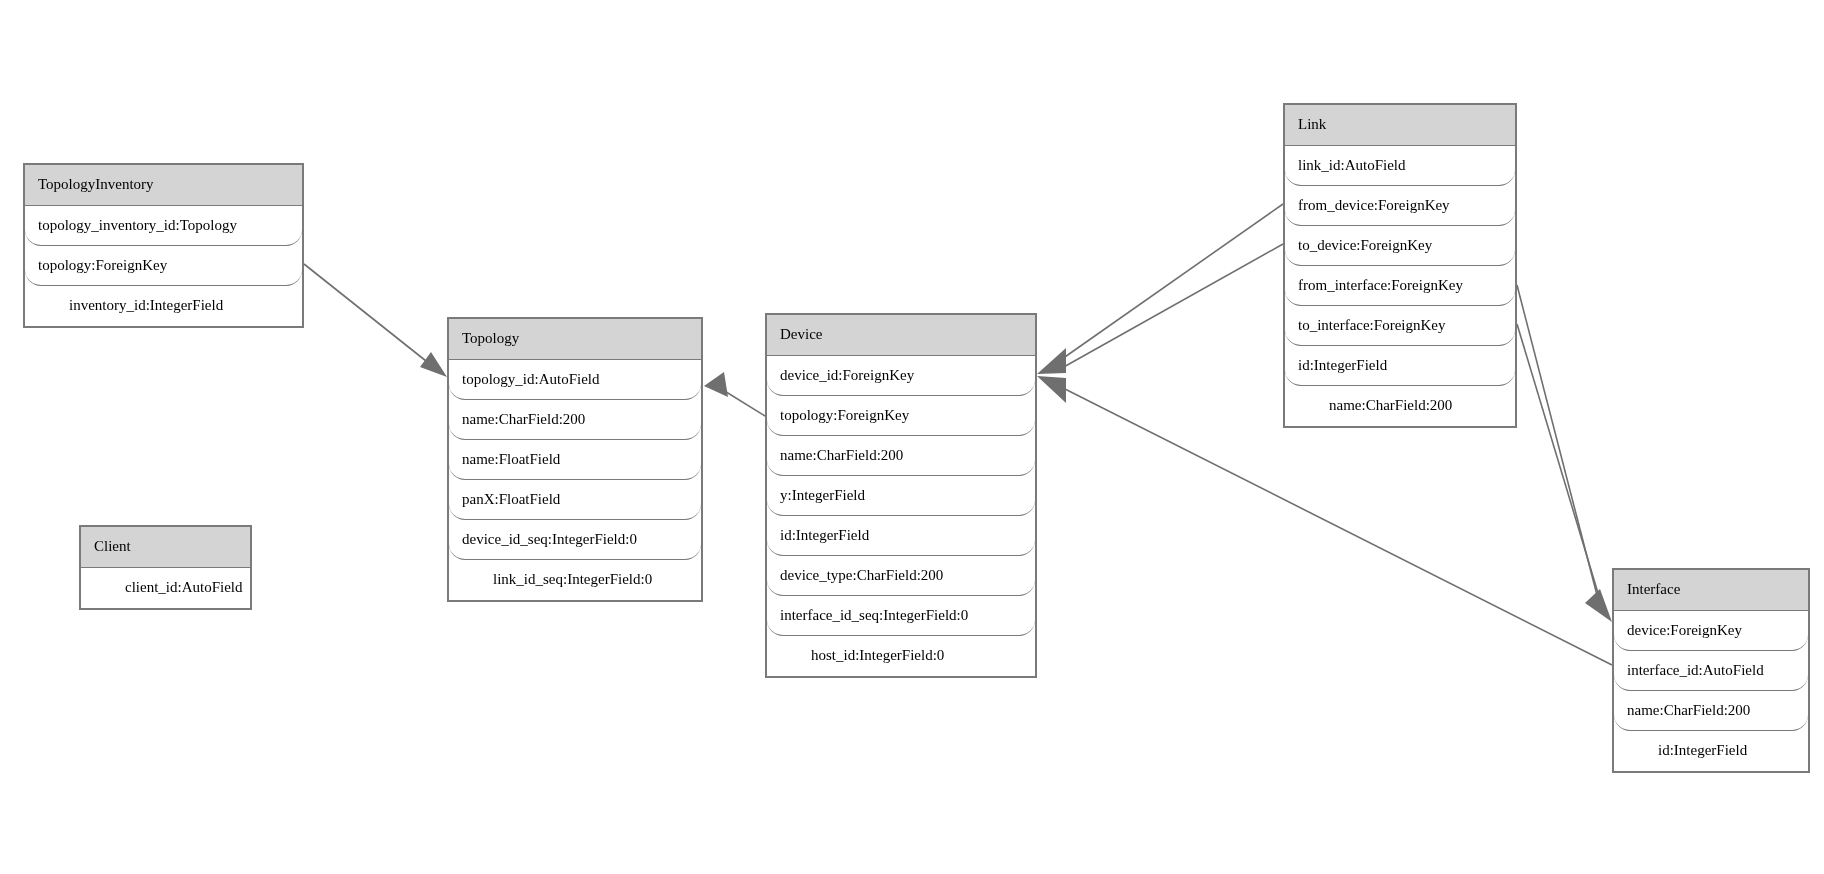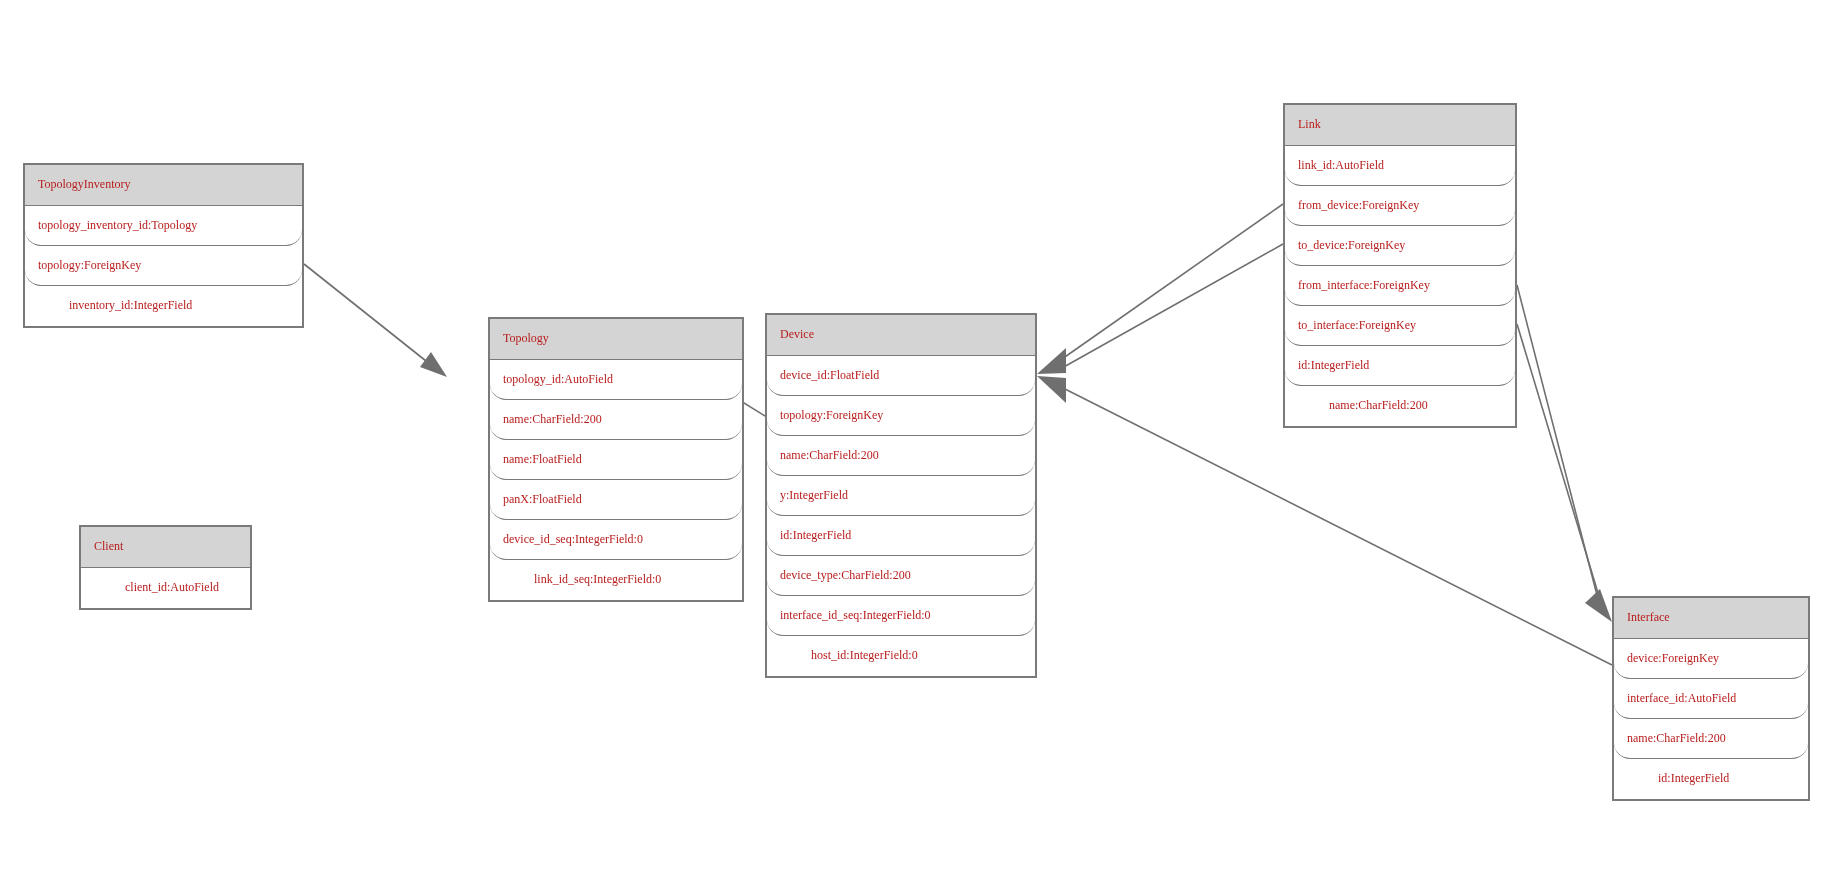--- a/index.html
+++ b/index.html
@@ -20,22 +20,22 @@
     left: 0;
     top: 0;
     width: 1824px;
     height: 874px;
   }
   .entity {
     position: absolute;
     box-sizing: border-box;
     border: 2px solid #7a7a7a;
     background: #ffffff;
-    font-size: 12px;
-    color: #b91c1c;
+    font-size: 15px;
+    color: #000000;
   }
   .entity-header {
     box-sizing: border-box;
     height: 41px;
     line-height: 39px;
     background: #d4d4d4;
     border-bottom: 1.5px solid #7a7a7a;
     padding-left: 13px;
     white-space: nowrap;
     overflow: hidden;
@@ -78,50 +78,50 @@
 <div class="entity" style="left: 23px; top: 163px; width: 281px;">
       <div class="entity-header">TopologyInventory</div>
       <div class="entity-row">topology_inventory_id:Topology</div>
       <div class="entity-row">topology:ForeignKey</div>
       <div class="entity-row">inventory_id:IntegerField</div>
     </div>
     <div class="entity" style="left: 79px; top: 525px; width: 173px;">
       <div class="entity-header">Client</div>
       <div class="entity-row">client_id:AutoField</div>
     </div>
-    <div class="entity" style="left: 447px; top: 317px; width: 256px; margin-left: 41px;">
+    <div class="entity" style="left: 447px; top: 317px; width: 256px;">
       <div class="entity-header">Topology</div>
       <div class="entity-row">topology_id:AutoField</div>
       <div class="entity-row">name:CharField:200</div>
       <div class="entity-row">name:FloatField</div>
       <div class="entity-row">panX:FloatField</div>
       <div class="entity-row">device_id_seq:IntegerField:0</div>
       <div class="entity-row">link_id_seq:IntegerField:0</div>
     </div>
     <div class="entity" style="left: 765px; top: 313px; width: 272px;">
       <div class="entity-header">Device</div>
-      <div class="entity-row">device_id:FloatField</div>
+      <div class="entity-row">device_id:ForeignKey</div>
       <div class="entity-row">topology:ForeignKey</div>
       <div class="entity-row">name:CharField:200</div>
       <div class="entity-row">y:IntegerField</div>
       <div class="entity-row">id:IntegerField</div>
       <div class="entity-row">device_type:CharField:200</div>
       <div class="entity-row">interface_id_seq:IntegerField:0</div>
       <div class="entity-row">host_id:IntegerField:0</div>
     </div>
     <div class="entity" style="left: 1283px; top: 103px; width: 234px;">
       <div class="entity-header">Link</div>
       <div class="entity-row">link_id:AutoField</div>
       <div class="entity-row">from_device:ForeignKey</div>
       <div class="entity-row">to_device:ForeignKey</div>
       <div class="entity-row">from_interface:ForeignKey</div>
       <div class="entity-row">to_interface:ForeignKey</div>
       <div class="entity-row">id:IntegerField</div>
       <div class="entity-row">name:CharField:200</div>
     </div>
-    <div class="entity" style="left: 1612px; top: 568px; width: 198px; margin-top: 28px;">
+    <div class="entity" style="left: 1612px; top: 568px; width: 198px;">
       <div class="entity-header">Interface</div>
       <div class="entity-row">device:ForeignKey</div>
       <div class="entity-row">interface_id:AutoField</div>
       <div class="entity-row">name:CharField:200</div>
       <div class="entity-row">id:IntegerField</div>
     </div>
   </div>
 
 </body></html>

